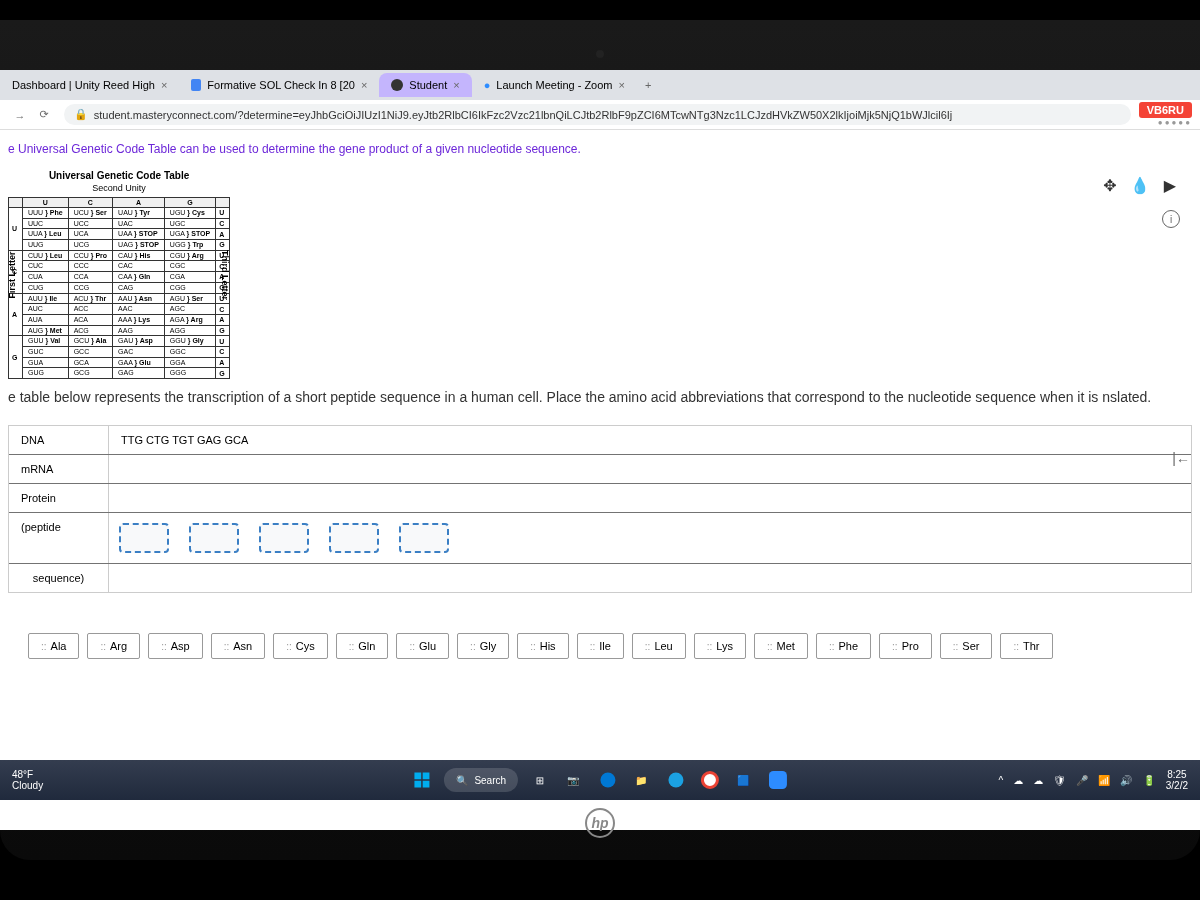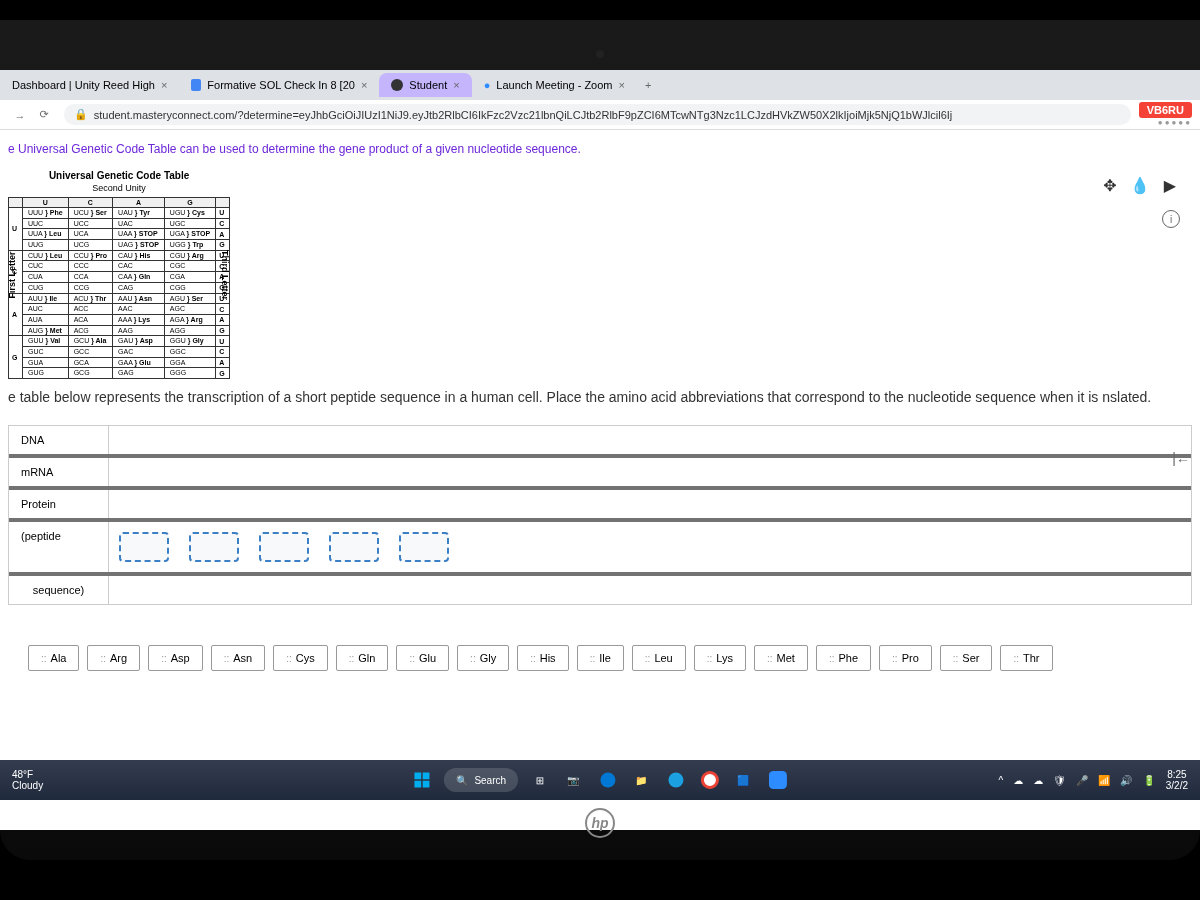--- a/index.html
+++ b/index.html
@@ -41,21 +41,21 @@
     .codon-entry { padding: 0 2px; white-space: nowrap; }
     .aa-label { font-weight: bold; }
     
     .controls-right { position: absolute; right: 20px; top: 105px; display: flex; gap: 10px; align-items: center; }
     .ctrl-btn { width: 20px; height: 20px; color: #333; cursor: pointer; display: flex; align-items: center; justify-content: center; }
     
     .info-btn { position: absolute; right: 20px; top: 140px; width: 18px; height: 18px; border: 1px solid #666; border-radius: 50%; display: flex; align-items: center; justify-content: center; font-size: 10px; color: #666; cursor: pointer; }
     .expand-btn { position: absolute; right: 10px; top: 380px; color: #666; cursor: pointer; font-size: 14px; }
     
     .answer-section { margin-top: 20px; border: 1px solid #ccc; }
-    .answer-row { display: flex; border-bottom: 4px solid #737373; }
+    .answer-row { display: flex; border-bottom: 1px solid #737373; }
     .answer-row:last-child { border-bottom: none; text-align: center; }
     .answer-label { width: 100px; padding: 8px 12px; font-size: 11px; border-right: 1px solid #ccc; }
     .answer-value { flex: 1; padding: 8px 12px; font-size: 11px; }
     .drop-zone { display: flex; gap: 20px; padding: 10px; }
     .drop-slot { border: 2px dashed #3b7fc4; width: 50px; height: 30px; border-radius: 4px; background: #f8f9fa; }
     
     .amino-palette { display: flex; gap: 8px; padding: 10px 20px; margin-top: 30px; flex-wrap: wrap; }
     .amino-chip { border: 1px solid #999; padding: 6px 12px; font-size: 11px; cursor: move; background: #fff; border-radius: 2px; display: flex; align-items: center; gap: 4px; }
     .grip { color: #999; font-size: 10px; }
     
@@ -392,20 +392,21 @@
               </tbody>
           </table>
         </div>
       </div>
 
       <div class="question-text">e table below represents the transcription of a short peptide sequence in a human cell. Place the amino acid abbreviations that correspond to the nucleotide sequence when it is nslated.</div>
 
       <div class="answer-section">
         <div class="answer-row">
           <div class="answer-label">DNA</div>
+          <div class="answer-value">TTG CTG TGT GAG GCA</div>
         </div>
         <div class="answer-row">
           <div class="answer-label">mRNA</div>
         </div>
         <div class="answer-row">
           <div class="answer-label">Protein</div>
           <div class="answer-value"></div>
         </div>
         <div class="answer-row">
           <div class="answer-label">(peptide</div>

